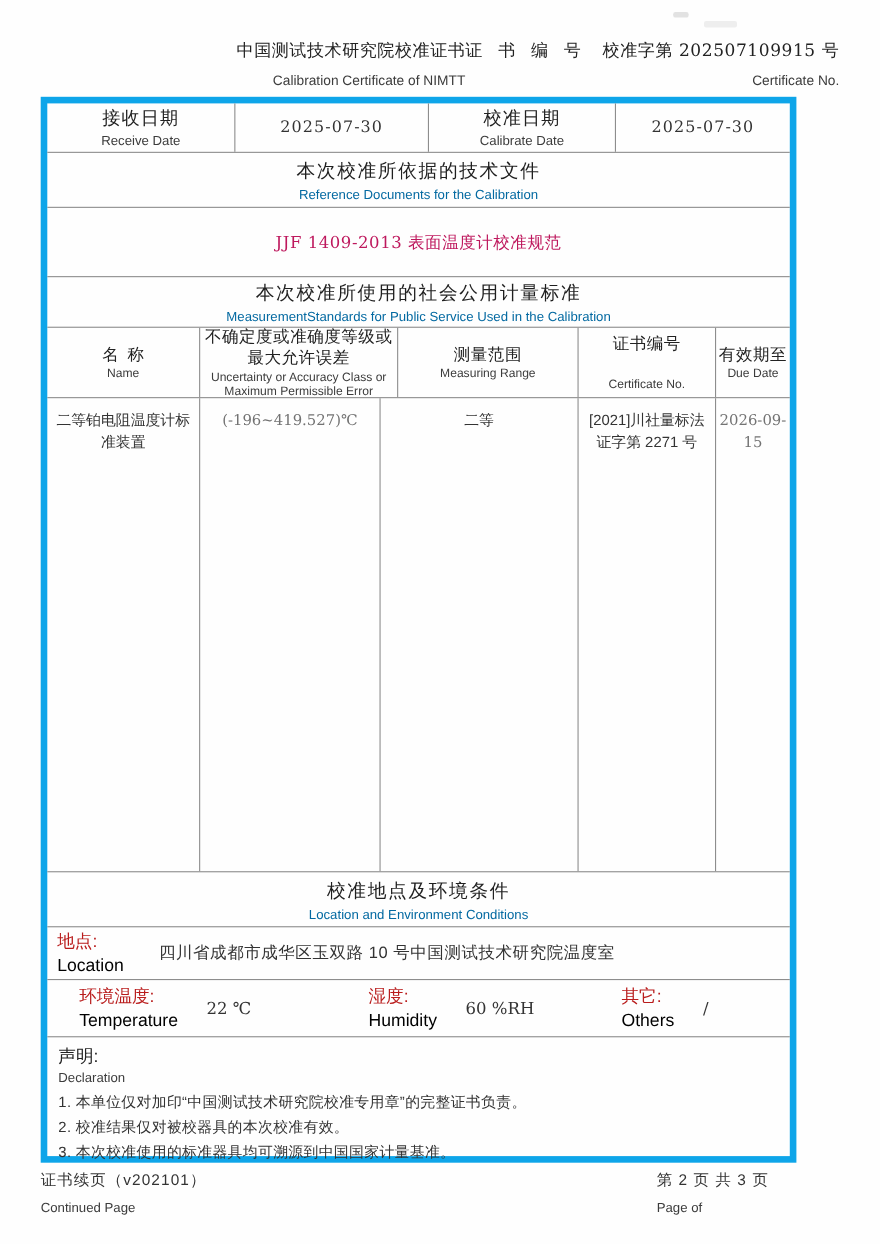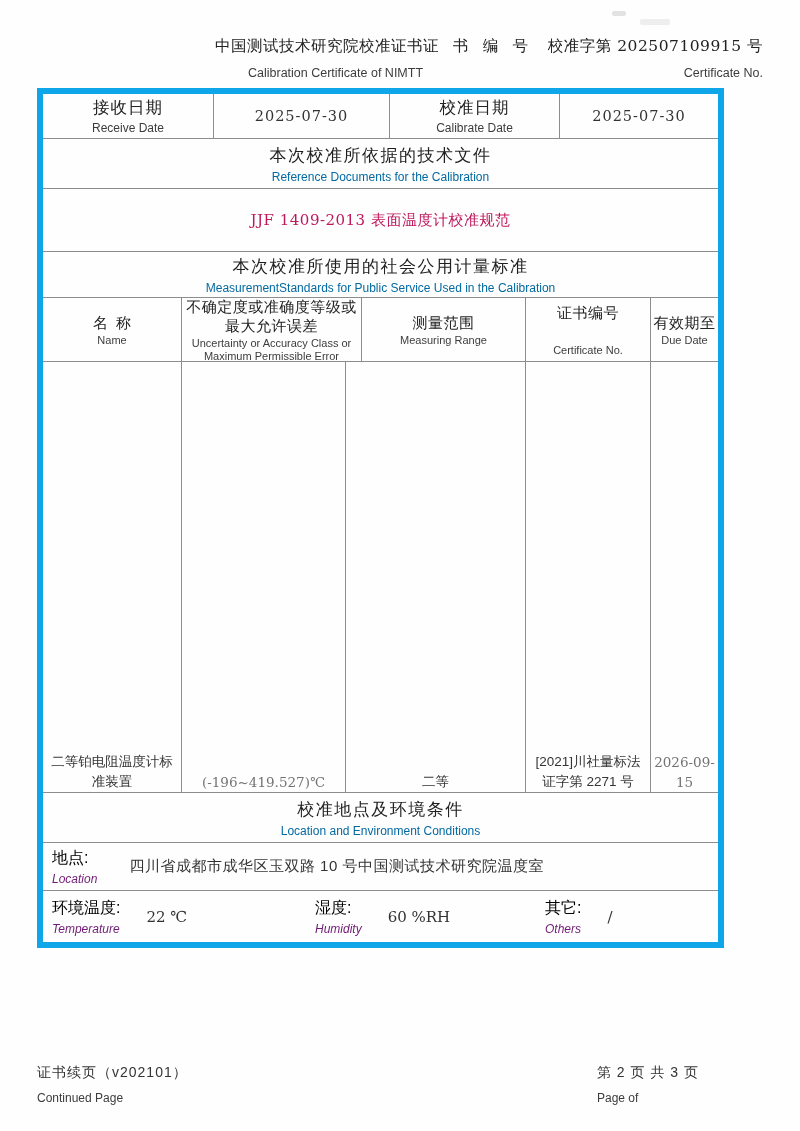--- a/index.html
+++ b/index.html
@@ -62,35 +62,35 @@
   
   .ref-doc { font-size:15px; color:#be185d; letter-spacing:.5px; font-family:"DejaVu Serif","Liberation Serif",serif; }
 
   
   .g5 .c1 { width:139px; } .g5 .c2 { width:164px; } .g5 .c3 { width:180px; }
   .g5 .c4 { width:125px;gap:20px; } .g5 .c5 { flex:1; }
   .colh-cn { font-size:15px; color:#222; line-height:19px; letter-spacing:.5px; }
   .colh-cn.sp { letter-spacing:8px; padding-left:8px; }
   .colh-en { font-size:11px; color:#3c3c3c; line-height:13px; margin-top:2px; padding:0 1px; }
 
-  .r6 .cell { justify-content:flex-end; padding-top:10px; }
+  .r6 .cell { justify-content:flex-start; padding-top:10px; }
   .data-cn  { font-size:13.5px; color:#333; line-height:20px; padding:0 6px; }
   .data-num { font-family:"DejaVu Serif","Liberation Serif",serif; font-size:13.5px; color:#737373; line-height:20px; padding:0 3px; }
 
   
   .r8 { flex-direction:row; }
   .kv-cell { flex-direction:row !important; justify-content:flex-start !important; text-align:left !important; padding-left:9px; width:100%; }
   .kv-label { display:flex; flex-direction:column; justify-content:center; }
-  .kv-cn { font-size:16px; color:#000000; }
-  .kv-en { font-size:12px; color:#701a75; margin-top:3px;font-style:italic; }
+  .kv-cn { font-size:16px; color:#b91c1c; }
+  .kv-en { font-size:16px; color:#000000; margin-top:3px; }
   .loc-value { align-self:center; margin-left:32px; font-size:15px; color:#333; letter-spacing:.5px; }
 
   
   .env-group { display:flex; flex-direction:row; align-items:stretch; }
-  .env-g1 { width:263px; } .env-g2 { width:230px; } .env-g3 { flex:1; }
+  .env-g1 { width:263px;margin-left:20px; } .env-g2 { width:230px; } .env-g3 { flex:1; }
   .env-val { align-self:center; margin-left:26px; font-size:15px; color:#333; font-family:"DejaVu Serif","Liberation Serif",serif; }
 
   
   .decl-cell { flex-direction:column !important; align-items:flex-start !important; justify-content:flex-start !important; text-align:left !important; padding:7px 10px; width:100%; }
   .decl-cn { font-size:16px; color:#222; }
   .decl-en { font-size:12px; color:#3c3c3c; margin-top:2px; }
   .decl-item { font-size:13.5px; color:#333; line-height:23px; letter-spacing:.3px; }
   .decl-list { margin-top:3px; }
 
   
@@ -237,20 +237,31 @@
         <div class="env-group env-g3">
           <div class="kv-label">
             <div class="kv-cn">其它:</div>
             <div class="kv-en">Others</div>
           </div>
           <div class="env-val">/</div>
         </div>
       </div>
     </div>
 
+    <div class="row r10">
+      <div class="cell decl-cell">
+        <div class="decl-cn">声明:</div>
+        <div class="decl-en">Declaration</div>
+        <div class="decl-list">
+          <div class="decl-item">1. 本单位仅对加印“中国测试技术研究院校准专用章”的完整证书负责。</div>
+          <div class="decl-item">2. 校准结果仅对被校器具的本次校准有效。</div>
+          <div class="decl-item">3. 本次校准使用的标准器具均可溯源到中国国家计量基准。</div>
+        </div>
+      </div>
+    </div>
 
   </div>
 
   <div class="doc-footer">
     <div class="ftr-left">
       <div class="ftr-cn">证书续页（v202101）</div>
       <div class="ftr-en">Continued Page</div>
     </div>
     <div class="ftr-right">
       <div class="ftr-cn">第 2 页 共 3 页</div>

